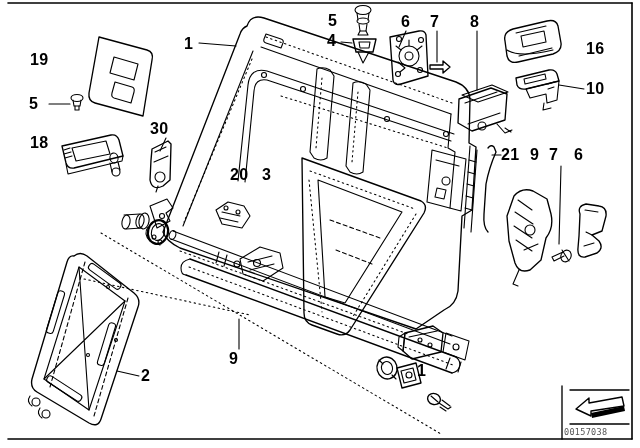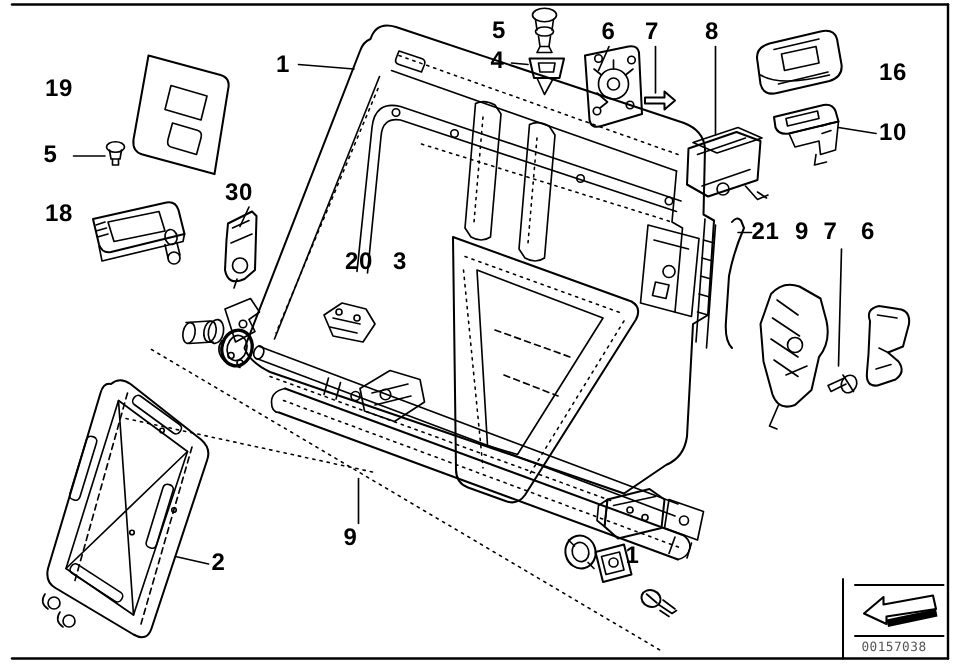--- a/index.html
+++ b/index.html
@@ -9,21 +9,21 @@
   svg *{stroke:#000;fill:none;stroke-width:1.1;stroke-linecap:round;stroke-linejoin:round;}
   svg .w13{stroke-width:1.35;}
   svg .w16{stroke-width:1.6;}
   svg .w2{stroke-width:2.2;}
   svg .dt{stroke-dasharray:1.5 3.4;stroke-width:1.05;}
   svg .dd{stroke-dasharray:4 3;}
   svg .fb{fill:#000;stroke:none;}
   svg .fw{fill:#fff;stroke:#000;stroke-width:1.4;}
   .co{position:absolute;font-weight:bold;font-size:16px;line-height:1;color:#000;
       letter-spacing:0.4px;cursor:pointer;}
-  .stamp-code{position:absolute;left:564px;top:427px;width:64px;text-align:center;
+  .stamp-code{position:absolute;left:564px;top:427px;width:64px;text-align:left;
       font-family:"DejaVu Sans Mono",monospace;font-size:8.5px;color:#555;letter-spacing:0.3px;}
 </style>
 </head>
 <body>
 
 <div class="stage">
 
 <svg width="640" height="448" viewBox="0 0 640 448">
 
   <g>

